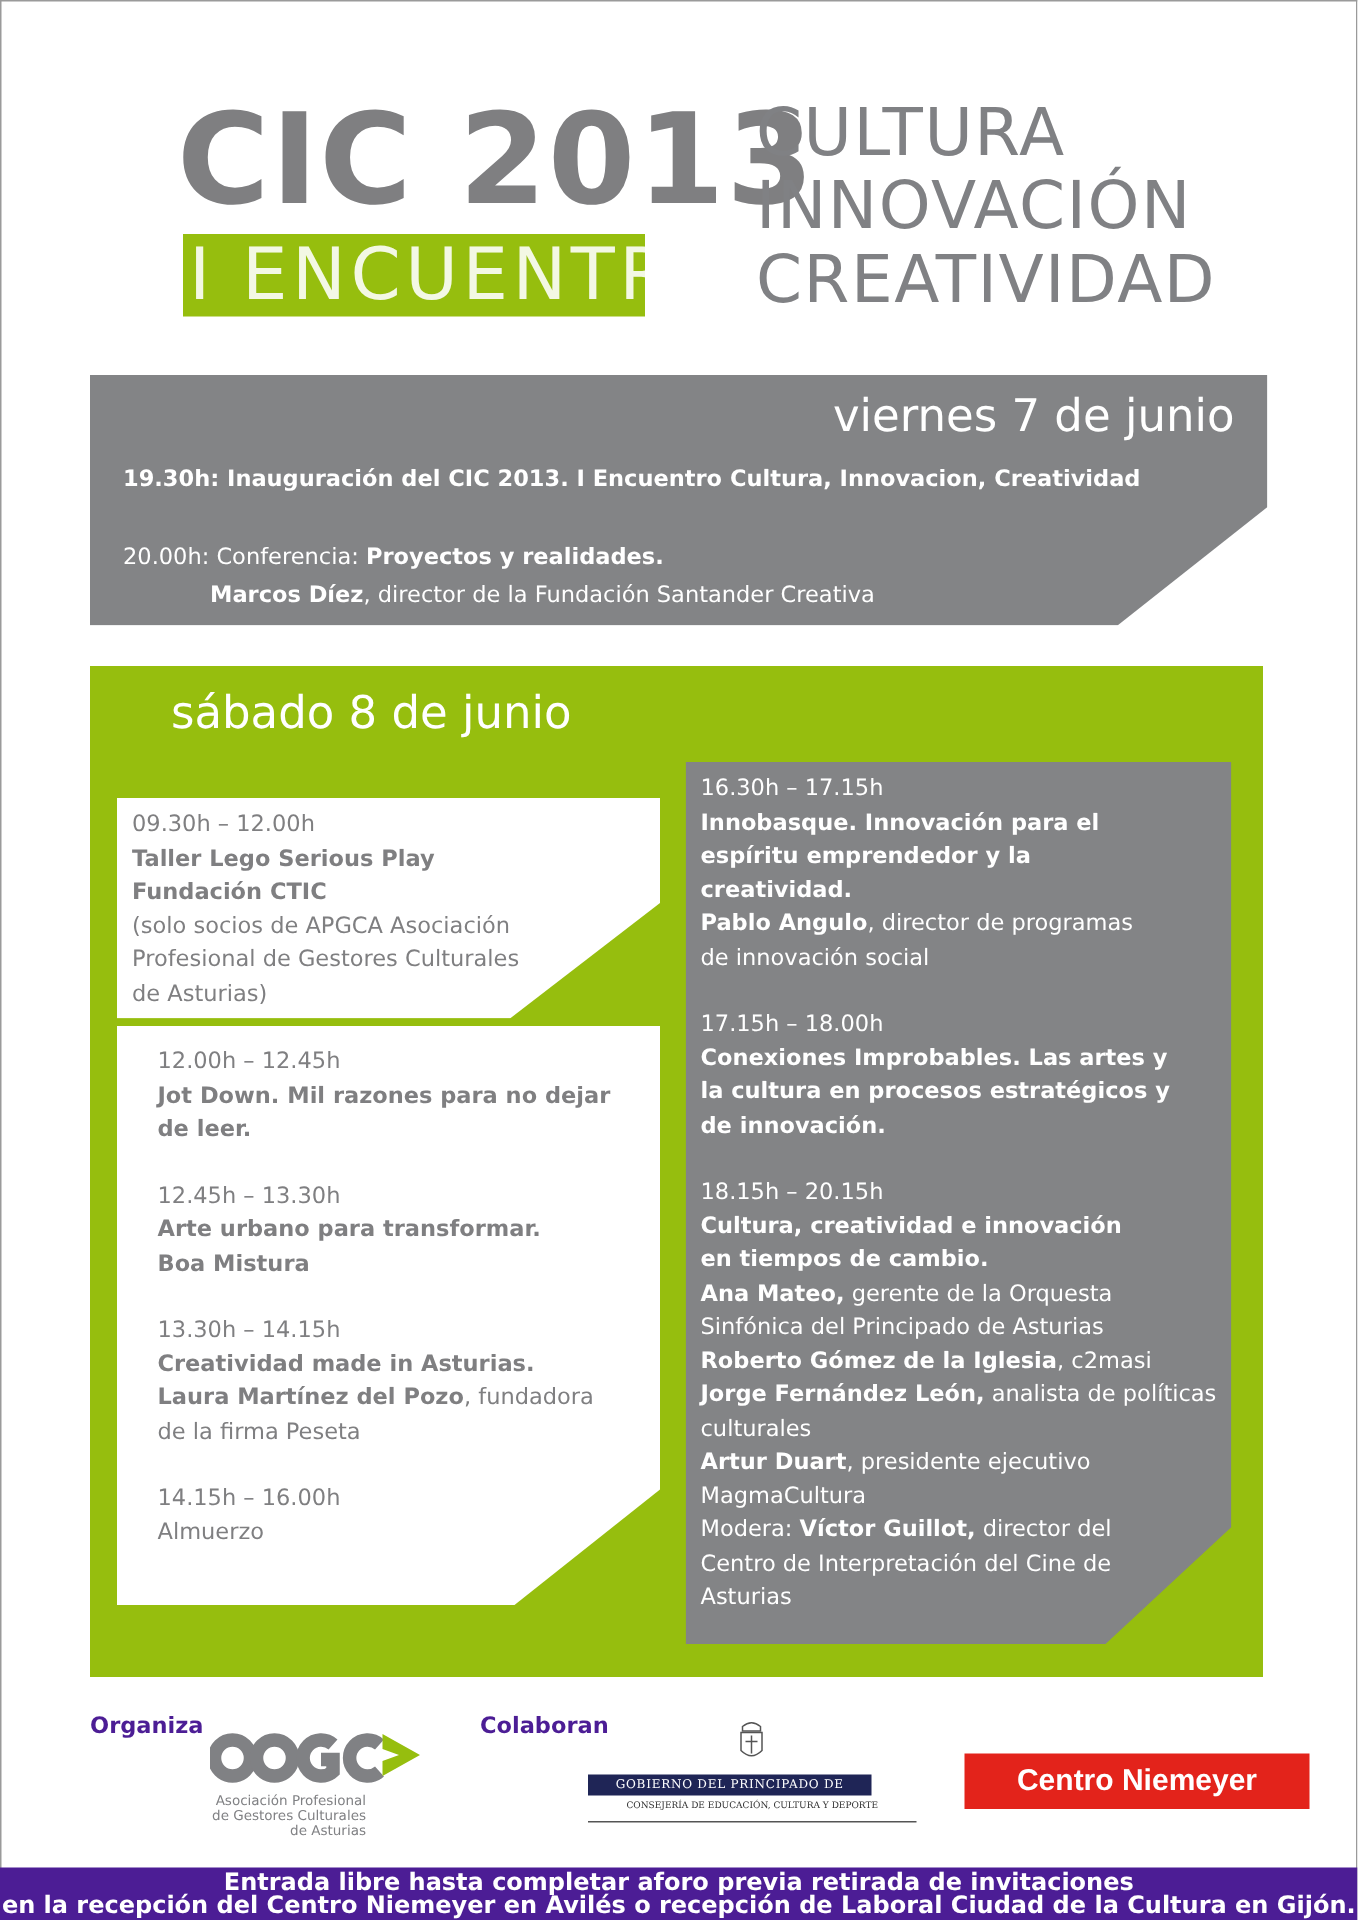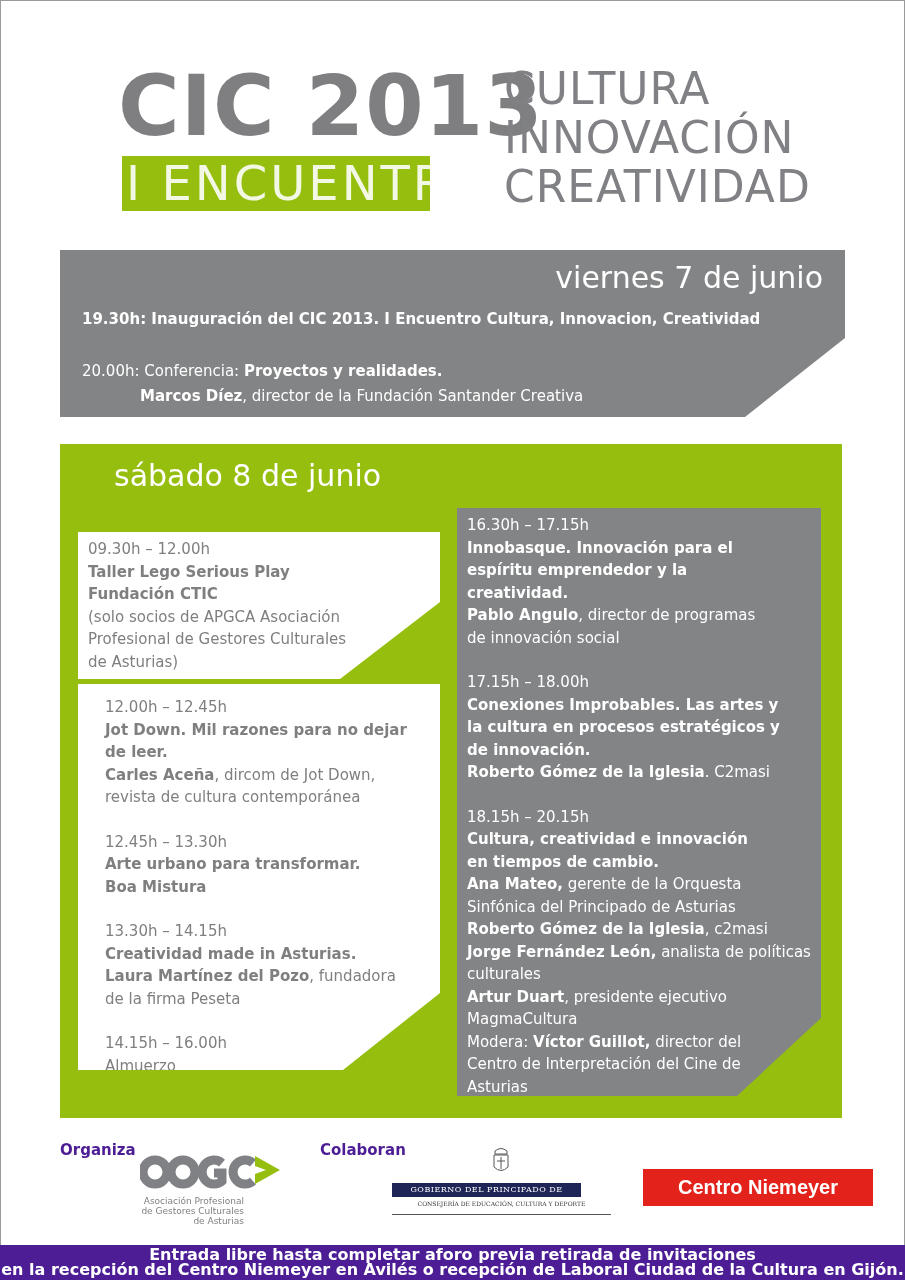--- a/index.html
+++ b/index.html
@@ -74,21 +74,20 @@
     <div>09.30h – 12.00h</div>
     <div class="b">Taller Lego Serious Play</div>
     <div class="b">Fundación CTIC</div>
     <div style="width:280px">(solo socios de APGCA Asociación Profesional de Gestores Culturales de Asturias)</div>
   </div>
 
   <div class="card card-white card2">
     <div class="slot">
       <div>12.00h – 12.45h</div>
       <div class="b">Jot Down. Mil razones para no dejar de leer.</div>
-      <div><span class="b">Carles Aceña</span><span>, dircom de Jot Down, revista de cultura contemporánea</span></div>
     </div>
     <div class="slot">
       <div>12.45h – 13.30h</div>
       <div class="b">Arte urbano para transformar.</div>
       <div class="b">Boa Mistura</div>
     </div>
     <div class="slot">
       <div>13.30h – 14.15h</div>
       <div class="b">Creatividad made in Asturias.</div>
       <div style="width:300px"><span class="b">Laura Martínez del Pozo</span><span>, fundadora de la firma Peseta</span></div>
@@ -101,21 +100,20 @@
 
   <div class="card card-grey card3">
     <div class="slot">
       <div>16.30h – 17.15h</div>
       <div class="b" style="width:290px">Innobasque. Innovación para el espíritu emprendedor y la creatividad.</div>
       <div style="width:290px"><span class="b">Pablo Angulo</span><span>, director de programas de innovación social</span></div>
     </div>
     <div class="slot">
       <div>17.15h – 18.00h</div>
       <div class="b" style="width:315px">Conexiones Improbables. Las artes y la cultura en procesos estratégicos y de innovación.</div>
-      <div><span class="b">Roberto Gómez de la Iglesia</span><span>. C2masi</span></div>
     </div>
     <div class="slot">
       <div>18.15h – 20.15h</div>
       <div class="b" style="width:300px">Cultura, creatividad e innovación en tiempos de cambio.</div>
       <div><span class="b">Ana Mateo,</span><span> gerente de la Orquesta Sinfónica del Principado de Asturias</span></div>
       <div><span class="b">Roberto Gómez de la Iglesia</span><span>, c2masi</span></div>
       <div><span class="b">Jorge Fernández León,</span><span> analista de políticas culturales</span></div>
       <div style="width:270px"><span class="b">Artur Duart</span><span>, presidente ejecutivo MagmaCultura</span></div>
       <div style="width:300px"><span>Modera: </span><span class="b">Víctor Guillot,</span><span> director del Centro de Interpretación del Cine de Asturias</span></div>
     </div>

